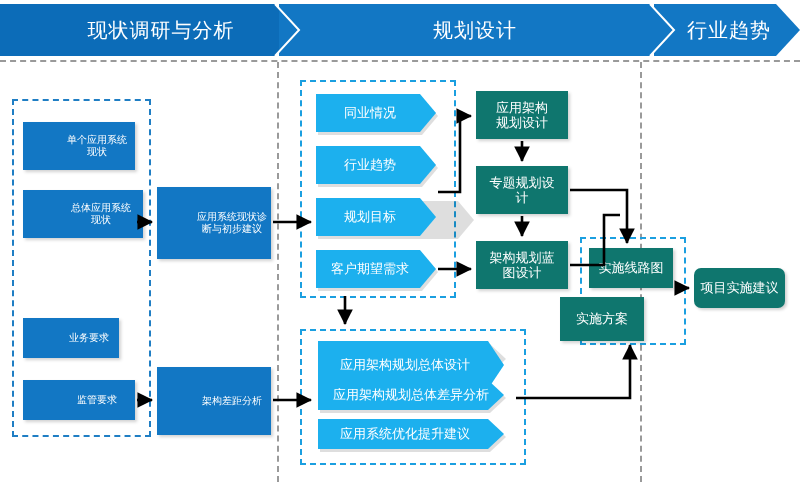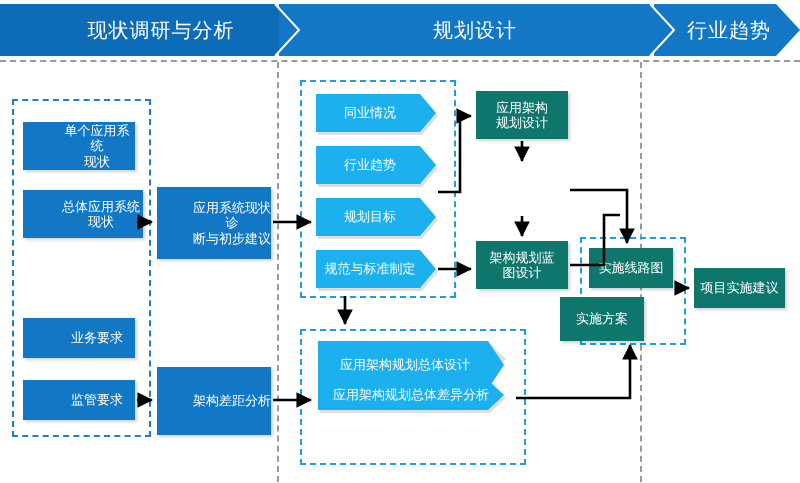--- a/index.html
+++ b/index.html
@@ -43,21 +43,21 @@
   
   .node{
     position:absolute;
     display:flex;align-items:center;justify-content:center;
     text-align:center;
     color:#ffffff;
     line-height:1.18;
     box-sizing:border-box;
     box-shadow:2px 2px 3px rgba(0,0,0,0.18);
   }
-  .node.navy{background:#1277c4;font-size:13px;padding-left:36px;}
+  .node.navy{background:#1277c4;font-size:10px;padding-left:36px;}
   .node.cyan{background:#0f766e;font-size:13px;}
 
   
   .chev{
     position:absolute;
     display:flex;align-items:center;justify-content:center;
     text-align:center;
     color:#ffffff;font-size:13px;
     background:#1cb0ee;
     -webkit-clip-path:polygon(0 0, calc(100% - 16px) 0, 100% 50%, calc(100% - 16px) 100%, 0 100%);
@@ -108,74 +108,84 @@
       <span>单个应用系统</span><br>
       <span>现状</span>
     </span>
   </div>
   <div class="node navy" style="left:23px;top:190px;width:120px;height:48px;">
     <span>
       <span>总体应用系统</span><br>
       <span>现状</span>
     </span>
   </div>
-  <div class="node navy" style="left:23px;top:318px;width:112px;height:40px;">业务要求</div>
+  <div class="node navy" style="left:23px;top:318px;width:96px;height:40px;">业务要求</div>
   <div class="node navy" style="left:23px;top:380px;width:112px;height:40px;">监管要求</div>
 
   <div class="node navy" style="left:157px;top:187px;width:114px;height:72px;">
     <span>
       <span>应用系统现状诊</span><br>
       <span>断与初步建议</span>
     </span>
   </div>
   <div class="node navy" style="left:157px;top:367px;width:114px;height:68px;">架构差距分析</div>
 
   <div class="chev-wrap" style="left:316px;top:94px;width:120px;height:38px;">
     <div class="shadow"></div>
     <div class="chev" style="left:0;top:0;width:120px;height:38px;">同业情况</div>
   </div>
   <div class="chev-wrap" style="left:316px;top:146px;width:120px;height:38px;">
     <div class="shadow"></div>
     <div class="chev" style="left:0;top:0;width:120px;height:38px;">行业趋势</div>
   </div>
-  <div class="chev-wrap" style="left:316px;top:198px;width:120px;height:38px;">
+  <div class="chev-wrap" style="left:316px;top:198px;width:120px;height:38px;padding-left:36px;">
     <div class="shadow"></div>
     <div class="chev" style="left:0;top:0;width:120px;height:38px;">规划目标</div>
   </div>
   <div class="chev-wrap" style="left:316px;top:250px;width:120px;height:38px;">
     <div class="shadow"></div>
-    <div class="chev" style="left:0;top:0;width:120px;height:38px;">规范与标准制定</div>
+    <div class="chev" style="left:0;top:0;width:120px;height:38px;">客户期望需求</div>
   </div>
 
   <div class="node cyan" style="left:476px;top:91px;width:92px;height:48px;">
     <span>
       <span>应用架构</span><br>
       <span>规划设计</span>
     </span>
   </div>
+  <div class="node cyan" style="left:476px;top:166px;width:92px;height:48px;">
+    <span>
+      <span>专题规划设</span><br>
+      <span>计</span>
+    </span>
+  </div>
   <div class="node cyan" style="left:476px;top:241px;width:92px;height:48px;">
     <span>
       <span>架构规划蓝</span><br>
       <span>图设计</span>
     </span>
   </div>
 
   <div class="chev-wrap" style="left:318px;top:341px;width:186px;height:30px;">
     <div class="shadow"></div>
     <div class="chev" style="left:0;top:0;width:186px;height:48px;">应用架构规划总体设计</div>
   </div>
   <div class="chev-wrap" style="left:318px;top:380px;width:186px;height:30px;">
     <div class="shadow"></div>
     <div class="chev" style="left:0;top:0;width:186px;height:30px;padding-left:12px;">应用架构规划总体差异分析</div>
   </div>
+  <div class="chev-wrap" style="left:318px;top:419px;width:186px;height:30px;">
+    <div class="shadow"></div>
+    <div class="chev" style="left:0;top:0;width:186px;height:30px;">应用系统优化提升建议</div>
+  </div>
 
   <div class="node cyan" style="left:589px;top:248px;width:84px;height:40px;">实施线路图</div>
   <div class="node cyan" style="left:560px;top:297px;width:84px;height:44px;">实施方案</div>
 
-  <div class="node cyan" style="left:694px;top:268px;width:91px;height:40px;">项目实施建议</div>
+  <div class="node cyan" style="left:694px;top:268px;width:91px;height:40px;border-radius:7px;">项目实施建议</div>
 
   <svg id="connectors" viewBox="0 0 800 483">
     <defs>
       <marker id="ah" markerWidth="7" markerHeight="7" refX="5.6" refY="3" orient="auto" markerUnits="strokeWidth">
         <path d="M0,0 L6,3 L0,6 Z" fill="#000000"></path>
       </marker>
     </defs>
     <g stroke="#000000" stroke-width="2.6" fill="none" marker-end="url(#ah)">
 
       <path d="M137,222 L152,222"></path>

